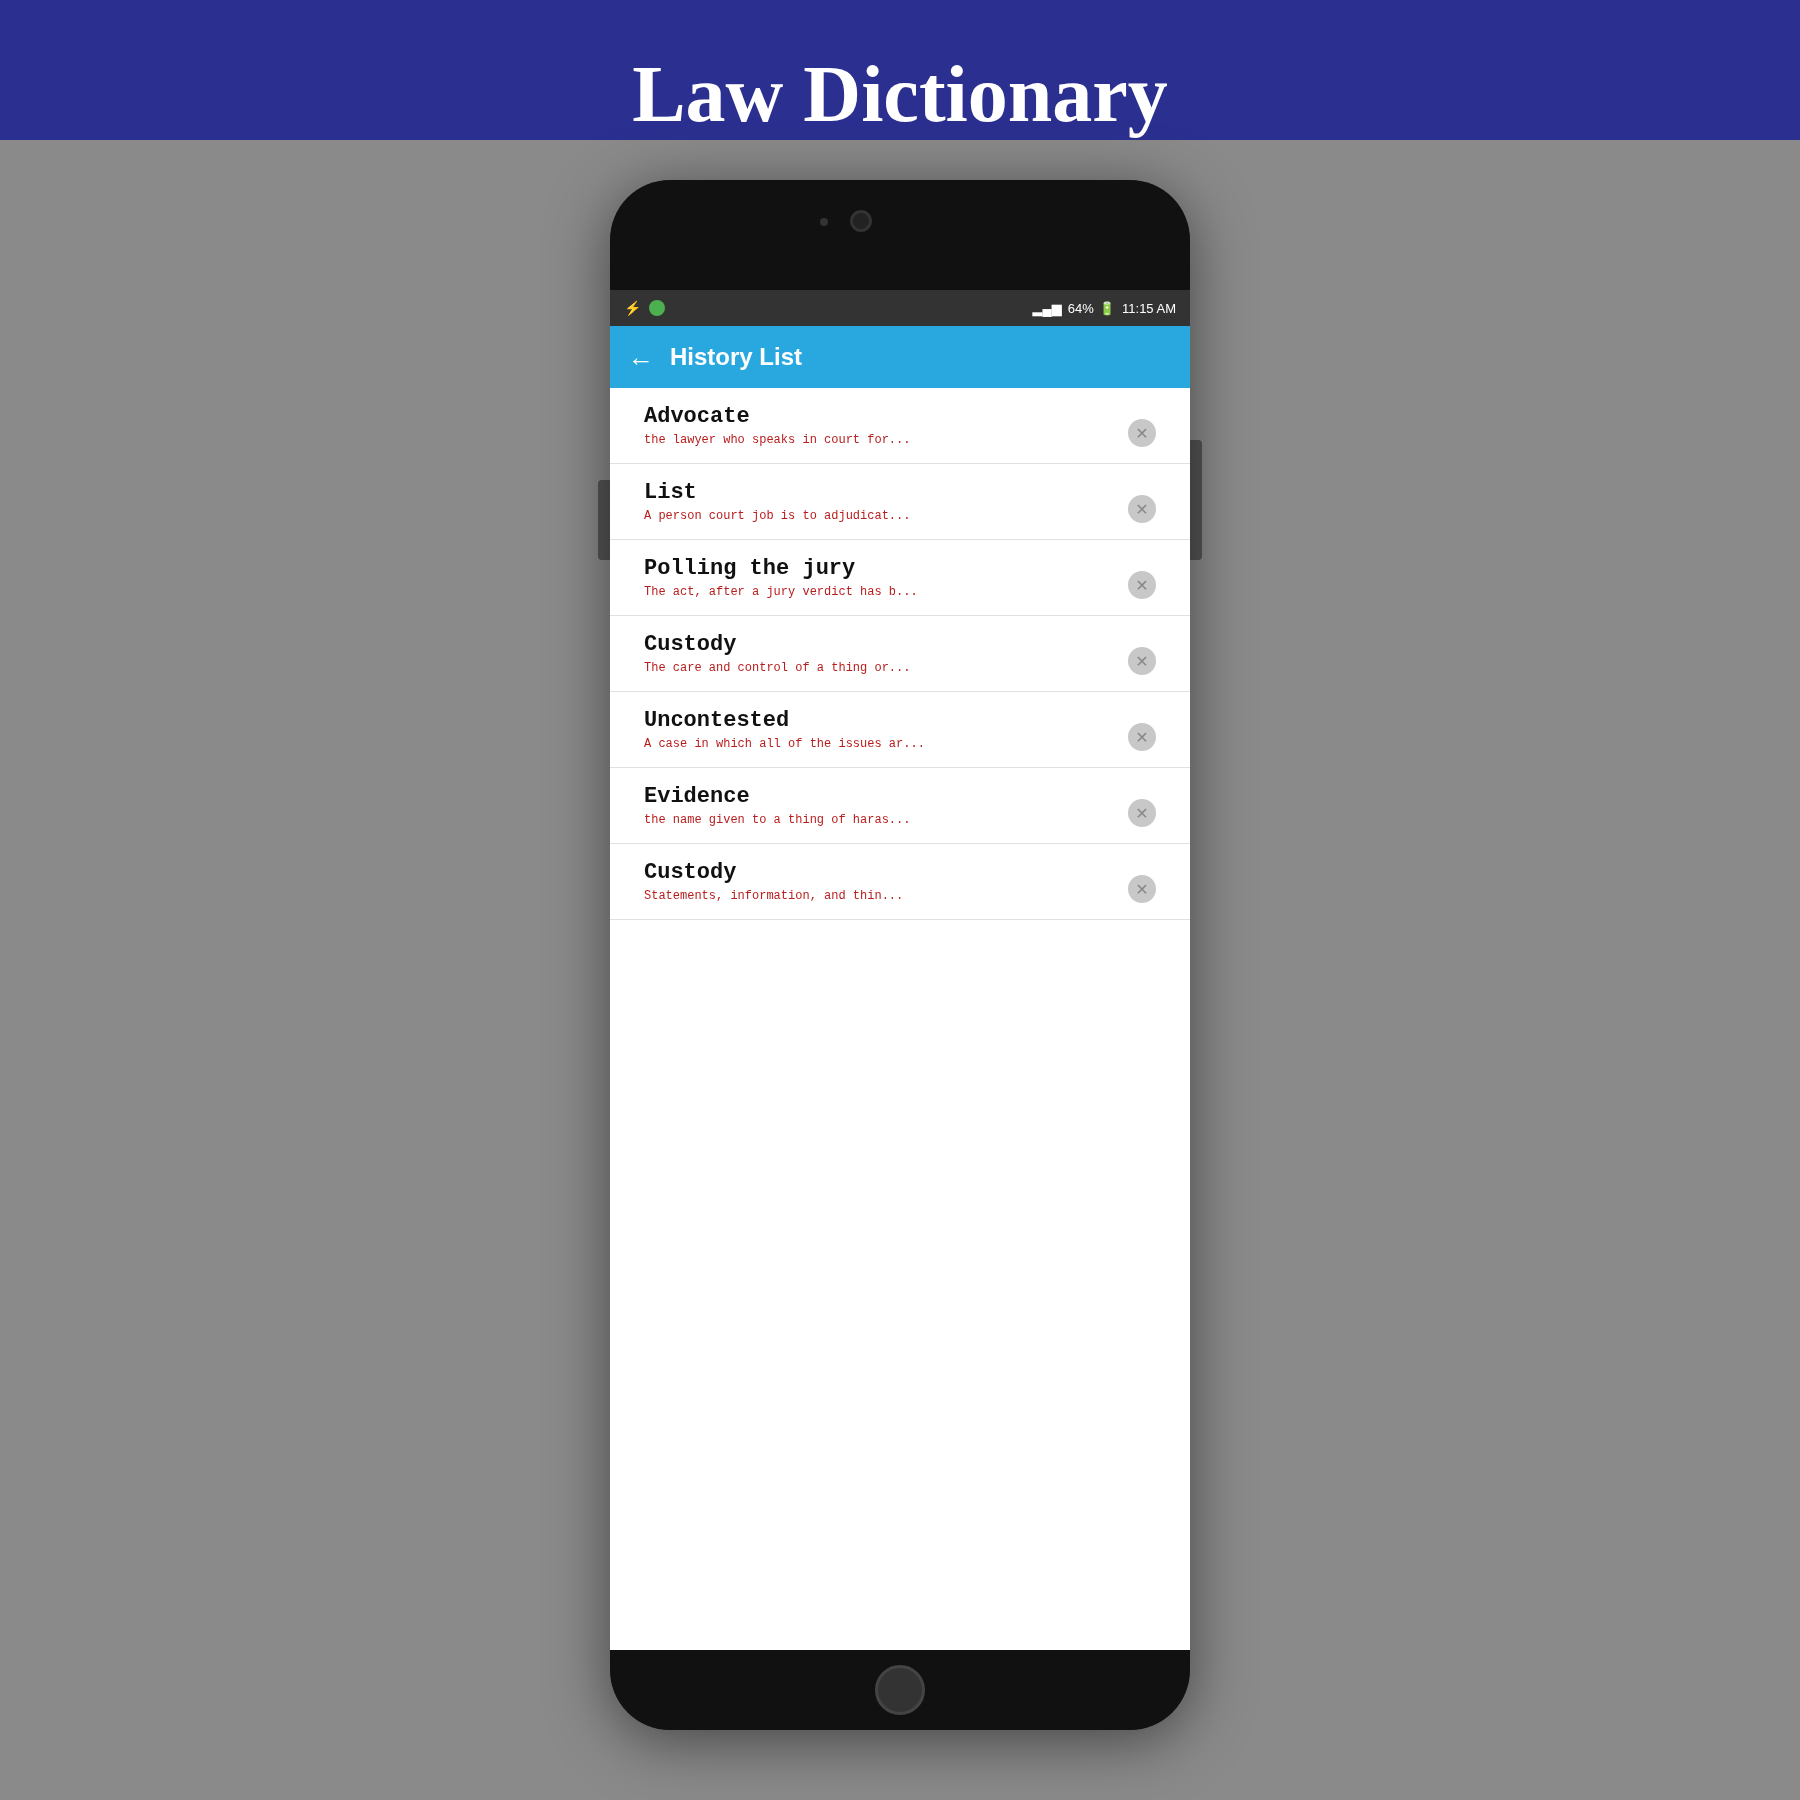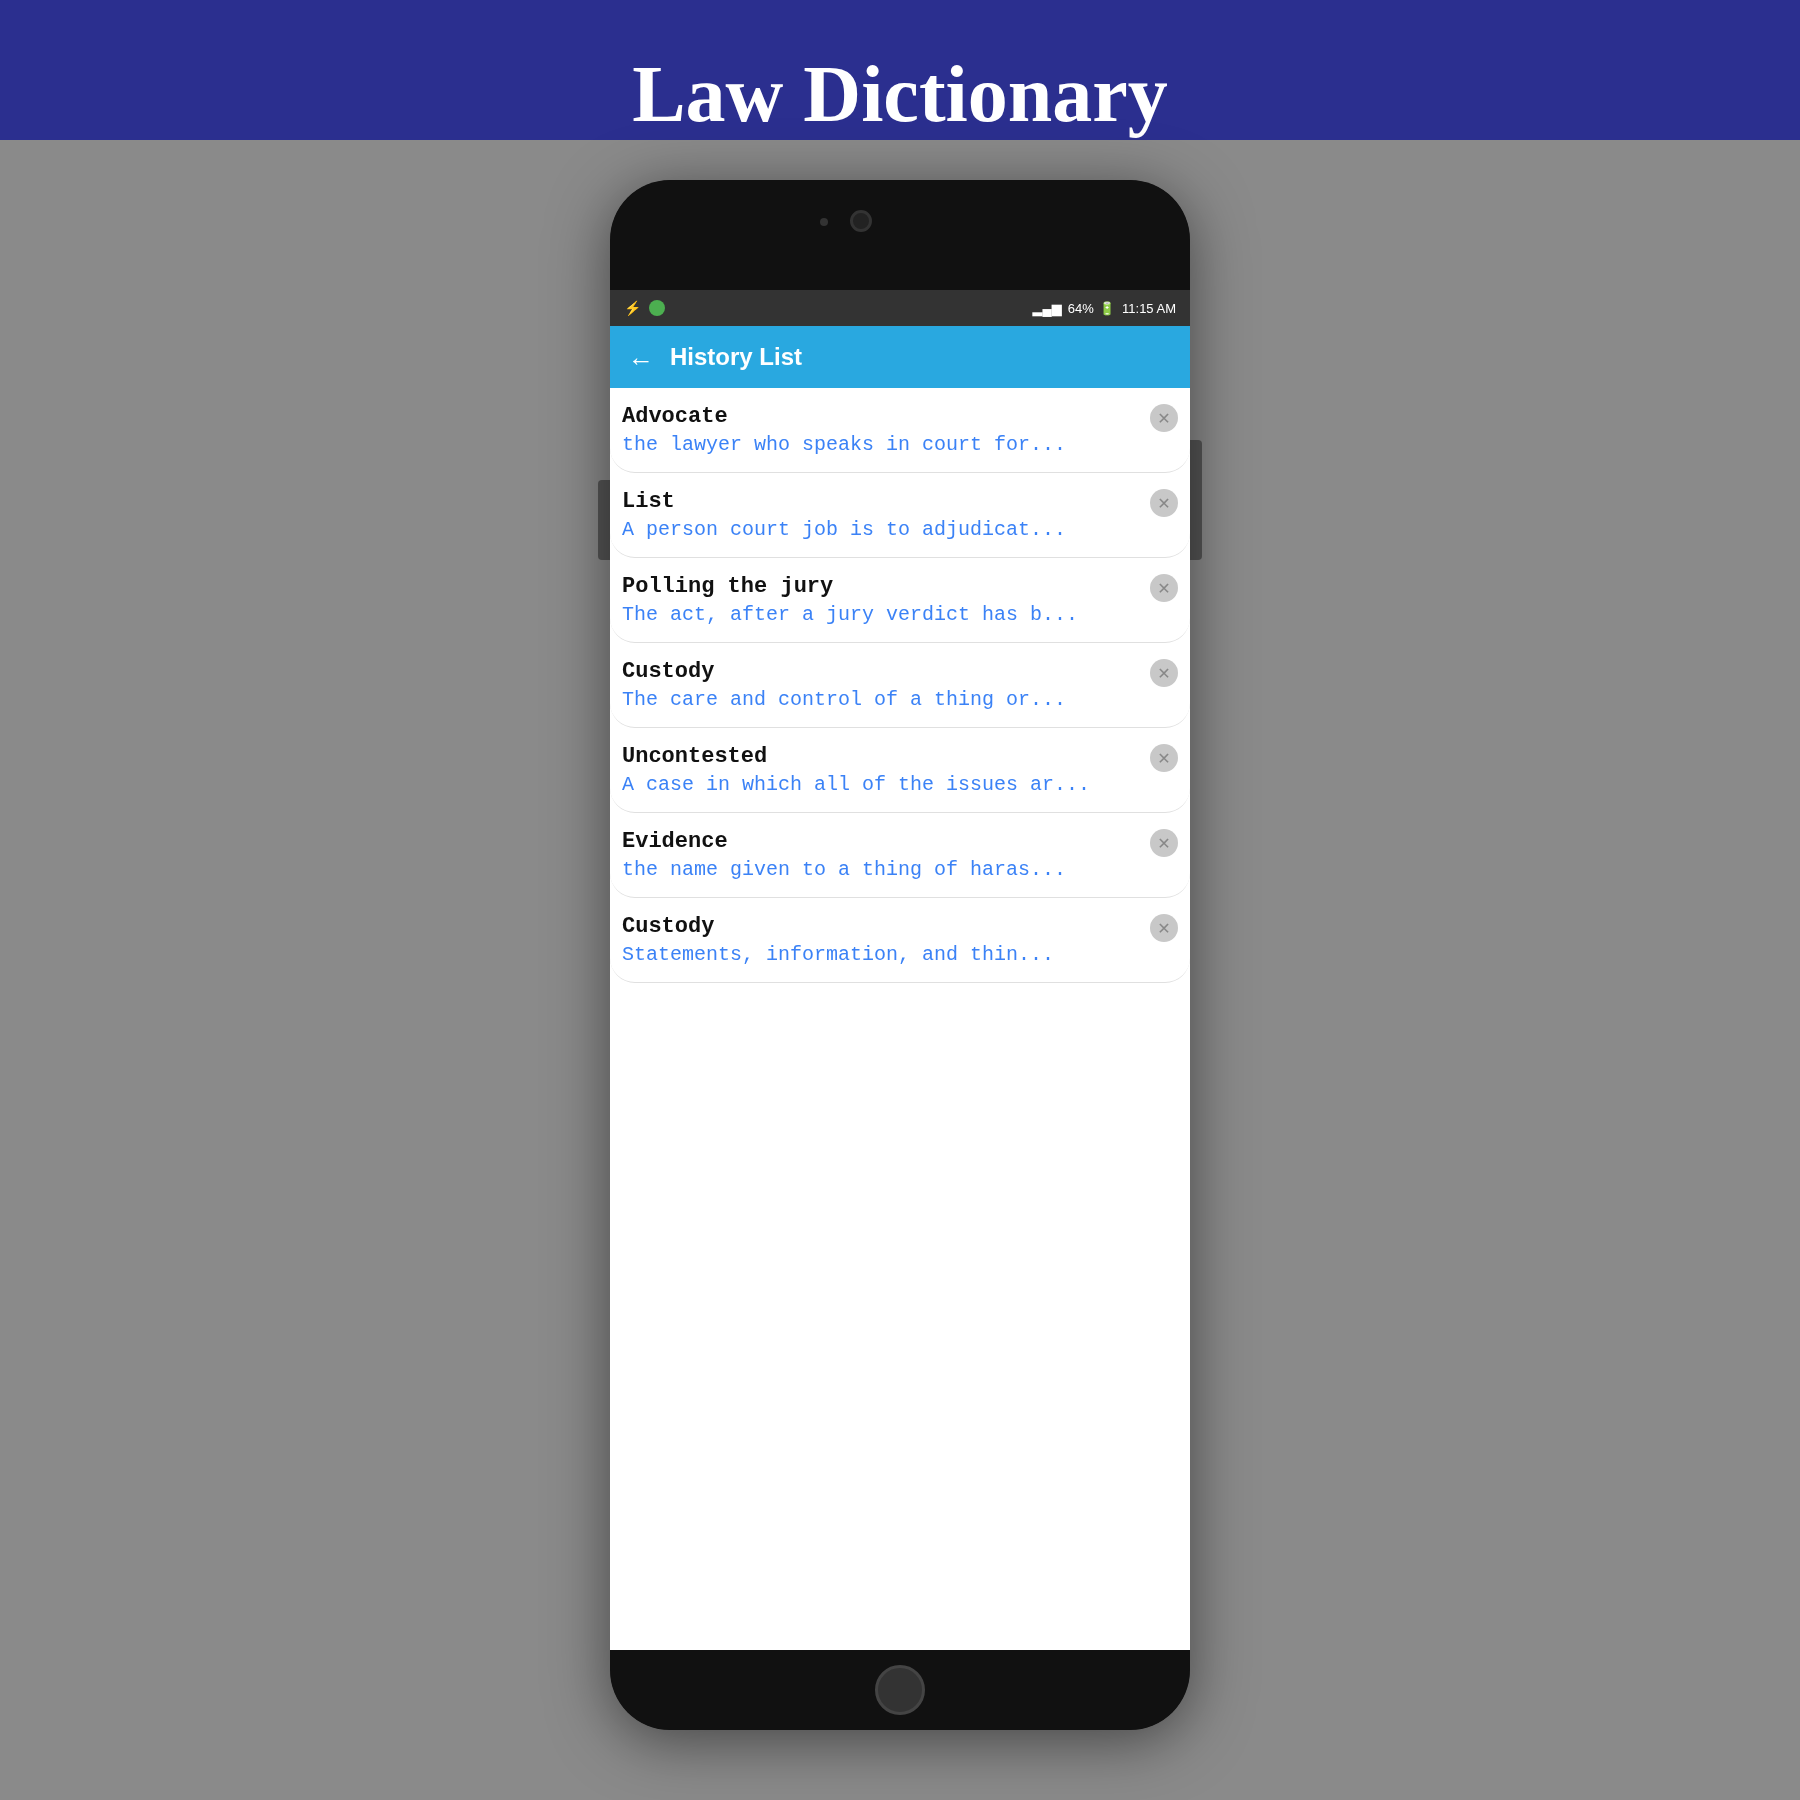--- a/index.html
+++ b/index.html
@@ -175,46 +175,45 @@
     .list-area {
       flex: 1;
       background: white;
       overflow-y: auto;
       display: flex;
       flex-direction: column;
     }
 
     .list-item {
       display: flex;
-      align-items: flex-start;
-      padding: 16px 12px;
+      align-items: flex-end;
+      padding: 16px 34px;
       border-bottom: 1px solid #e0e0e0;
       background: white;
       cursor: pointer;
       flex-shrink: 0;
-      border-radius: 25px;
     }
 
     .list-item-content {
       flex: 1;
       display: flex;
       flex-direction: column;
     }
 
     .list-item-term {
       font-size: 22px;
       font-weight: bold;
       color: #111;
       font-family: 'Courier New', monospace;
       margin-bottom: 4px;
     }
 
     .list-item-def {
-      font-size: 20px;
-      color: #3b82f6;
+      font-size: 12px;
+      color: #b91c1c;
       font-family: 'Courier New', monospace;
     }
 
     .list-item-close {
       width: 28px;
       height: 28px;
       border-radius: 50%;
       background: #c8c8c8;
       display: flex;
       align-items: center;

